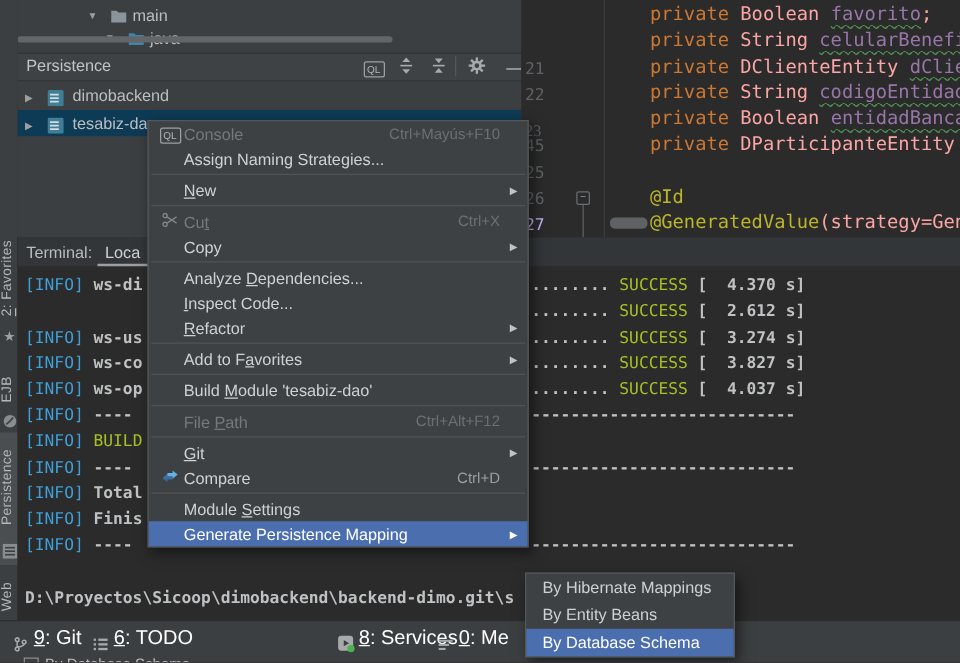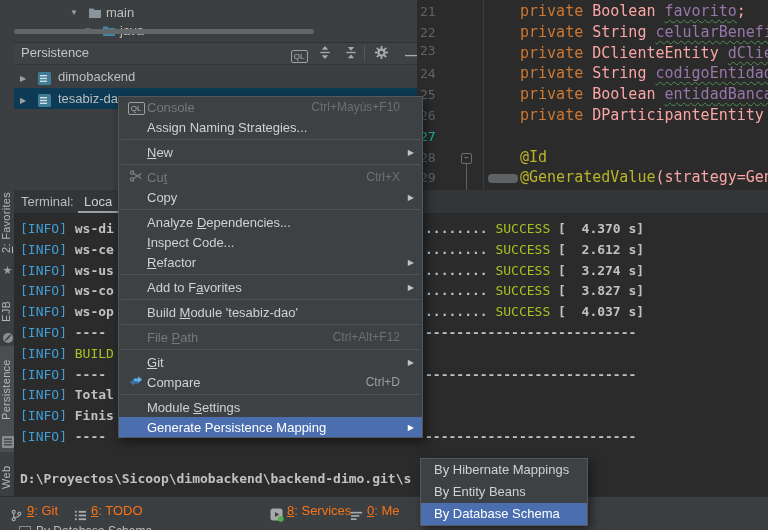--- a/index.html
+++ b/index.html
@@ -20,43 +20,43 @@
   .tlabel{position:absolute;top:0;}
   #proj-scrollbar{left:0;top:29px;width:300px;height:5px;background:#636668;border-radius:3px;z-index:3;}
   #pers-header{left:0;top:42px;width:403px;height:21px;background:#3e4244;border-top:1px solid #2f3234;border-bottom:1px solid #333637;}
   #pers-title{position:absolute;left:7px;top:2px;font-size:13px;color:#c2c4c6;}
   .tb-btn{position:absolute;top:2px;width:18px;height:17px;text-align:center;}
   #tb-sep{position:absolute;left:350px;top:2px;width:1px;height:16px;background:#55585a;}
   .prow-sel{background:#0d3a54;}
   
   #editor{left:417px;top:0;width:351px;height:190px;background:#2b2b2b;overflow:hidden;}
   #gutter-sep{left:66px;top:0;width:1px;height:190px;background:#3a3d3f;}
-  .lnum{position:absolute;left:3px;font-size:13px;color:#606366;font-family:"DejaVu Sans Mono",monospace;}
-  .lnum.cur{color:#14b8a6;}
+  .lnum{position:absolute;left:3px;font-size:13px;color:#606366;font-family:"DejaVu Sans Mono",monospace;margin-top:44px;}
+  .lnum.cur{color:#c4b5fd;}
   .cline{position:absolute;left:103px;white-space:pre;font-size:15px;font-family:"DejaVu Sans Mono",monospace;}
   .kw{color:#cc7832;} .pl{color:#fca5a5;} .ann{color:#bbb529;}
   .fld{color:#9876aa;text-decoration:underline;text-decoration-style:wavy;
        text-decoration-color:#4e8f52;text-decoration-thickness:1px;text-underline-offset:3px;}
   #fold-box{left:44px;width:9px;height:9px;border:1px solid #6a6d6f;border-radius:2px;
     font-size:8px;line-height:8px;text-align:center;color:#9da0a2;background:#2b2b2b;}
   #fold-line{left:49px;width:1px;background:#5e6163;}
   #code-pill{left:71px;width:30px;height:9px;background:#5f6264;border-radius:4px;}
   
   #terminal{left:14px;top:190px;width:754px;height:306px;background:#2b2b2b;overflow:hidden;}
   #term-header{position:absolute;left:0;top:0;width:754px;height:23px;background:#333638;border-bottom:1px solid #282b2d;}
   #term-title{position:absolute;left:7px;top:4px;font-size:13px;color:#b9bbbd;}
   #term-tab{position:absolute;left:70px;top:4px;font-size:13px;color:#cfd1d3;}
   #term-tab-underline{position:absolute;left:64px;top:21px;width:46px;height:2px;background:#9da0a2;}
   .trow{position:relative;height:20.8px;line-height:20.8px;font-size:13px;white-space:pre;font-family:"DejaVu Sans Mono",monospace;}
   .trow .lf{position:absolute;left:6px;}
   .trow .rf{position:absolute;left:411px;}
   .info{color:#3f9fd8;} .ok{color:#a8c023;} .tp{color:#bfc1c3;font-weight:bold;}
   
   #statusbar{left:0;top:496px;width:768px;height:28px;background:#3c3f41;border-top:1px solid #2b2d2f;z-index:10;}
-  .sb-item{position:absolute;top:0;height:28px;line-height:28px;font-size:13px;color:#f97316;}
+  .sb-item{position:absolute;top:0;height:28px;line-height:28px;font-size:16px;color:#ffffff;}
   .sb-ic{position:absolute;top:7px;}
   #bottom-hint{left:0;top:524px;width:768px;height:6px;background:#3c3f41;overflow:hidden;z-index:5;}
   #hint-box{position:absolute;left:19px;top:2px;width:10px;height:10px;border:1px solid #8a8d8f;}
   #hint-label{position:absolute;left:36px;top:0;font-size:12px;color:#bcbec0;}
   
   #context-menu{left:118px;top:96px;width:303px;background:#3e4143;border:1px solid #55585a;
     box-shadow:3px 4px 10px rgba(0,0,0,.5);z-index:50;}
   .mi{height:20px;display:flex;align-items:center;font-size:13px;color:#cfd1d3;padding:0 8px 0 6px;}
   .mi .mic{width:22px;text-align:center;flex:none;}
   .mi .ml{flex:none;white-space:pre;}
@@ -175,23 +175,23 @@
     </div>
 </div>
 
 <div class="abs" id="editor">
   <div class="abs" id="gutter-sep"></div>
   <div id="editor-lines">
       <div class="abs lnum" style="top: 4px;">21</div>
       <div class="abs cline" style="top: 2px;"><span class="kw">private </span><span class="pl">Boolean </span><span class="fld">favorito</span><span class="pl">;</span></div>
       <div class="abs lnum" style="top: 24.8px;">22</div>
       <div class="abs cline" style="top: 22.8px;"><span class="kw">private </span><span class="pl">String </span><span class="fld">celularBeneficia</span></div>
-      <div class="abs lnum" style="top: 43px;">23</div>
+      <div class="abs lnum" style="top: 53px; font-family: Liberation Serif, serif;">23</div>
       <div class="abs cline" style="top: 43.6px;"><span class="kw">private </span><span class="pl">DClienteEntity </span><span class="fld">dCliente</span></div>
-      <div class="abs lnum" style="top: 66.4px;">24</div>
+      <div class="abs lnum" style="top: 66.4px;">45</div>
       <div class="abs cline" style="top: 64.4px;"><span class="kw">private </span><span class="pl">String </span><span class="fld">codigoEntidadBan</span></div>
       <div class="abs lnum" style="top: 87.2px;">25</div>
       <div class="abs cline" style="top: 85.2px;"><span class="kw">private </span><span class="pl">Boolean </span><span class="fld">entidadBancardI</span></div>
       <div class="abs lnum" style="top: 108px;">26</div>
       <div class="abs cline" style="top: 106px;"><span class="kw">private </span><span class="pl">DParticipanteEntity </span></div>
       <div class="abs lnum cur" style="top: 128.8px;">27</div>
       <div class="abs cline" style="top: 126.8px;"></div>
       <div class="abs lnum" style="top: 149.6px;">28</div>
       <div class="abs" id="fold-box" style="top: 152.6px;">−</div>
       <div class="abs" id="fold-line" style="top: 163.6px; height: 26.4px;"></div>
@@ -203,21 +203,21 @@
 </div>
 
 <div class="abs" id="terminal">
   <div id="term-header">
     <span id="term-title">Terminal:</span>
     <span id="term-tab">Loca</span>
     <div id="term-tab-underline"></div>
   </div>
   <div class="abs" id="term-body" style="left:0;top:29px;width:754px;">
       <div class="trow"><span class="lf"><span class="info">[INFO] </span><span class="tp">ws-di</span></span><span class="rf"><span class="tp">........ </span><span class="ok">SUCCESS</span><span class="tp"> [  4.370 s]</span></span></div>
-      <div class="trow"><span class="lf"><span class="info">[INFO] </span><span class="tp">ws-ce</span></span><span class="rf"><span class="tp">........ </span><span class="ok">SUCCESS</span><span class="tp"> [  2.612 s]</span></span></div>
+      <div class="trow"><span class="rf"><span class="tp">........ </span><span class="ok">SUCCESS</span><span class="tp"> [  2.612 s]</span></span></div>
       <div class="trow"><span class="lf"><span class="info">[INFO] </span><span class="tp">ws-us</span></span><span class="rf"><span class="tp">........ </span><span class="ok">SUCCESS</span><span class="tp"> [  3.274 s]</span></span></div>
       <div class="trow"><span class="lf"><span class="info">[INFO] </span><span class="tp">ws-co</span></span><span class="rf"><span class="tp">........ </span><span class="ok">SUCCESS</span><span class="tp"> [  3.827 s]</span></span></div>
       <div class="trow"><span class="lf"><span class="info">[INFO] </span><span class="tp">ws-op</span></span><span class="rf"><span class="tp">........ </span><span class="ok">SUCCESS</span><span class="tp"> [  4.037 s]</span></span></div>
       <div class="trow"><span class="lf"><span class="info">[INFO] </span><span class="tp">----</span></span><span class="rf"><span class="tp">---------------------------</span></span></div>
       <div class="trow"><span class="lf"><span class="info">[INFO] </span><span class="ok">BUILD</span></span></div>
       <div class="trow"><span class="lf"><span class="info">[INFO] </span><span class="tp">----</span></span><span class="rf"><span class="tp">---------------------------</span></span></div>
       <div class="trow"><span class="lf"><span class="info">[INFO] </span><span class="tp">Total</span></span></div>
       <div class="trow"><span class="lf"><span class="info">[INFO] </span><span class="tp">Finis</span></span></div>
       <div class="trow"><span class="lf"><span class="info">[INFO] </span><span class="tp">----</span></span><span class="rf"><span class="tp">---------------------------</span></span></div>
       <div class="trow"><span class="lf"></span></div>

